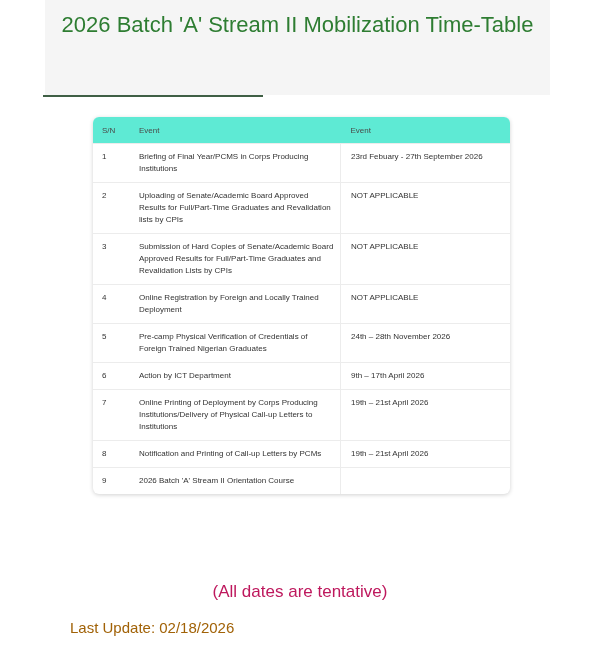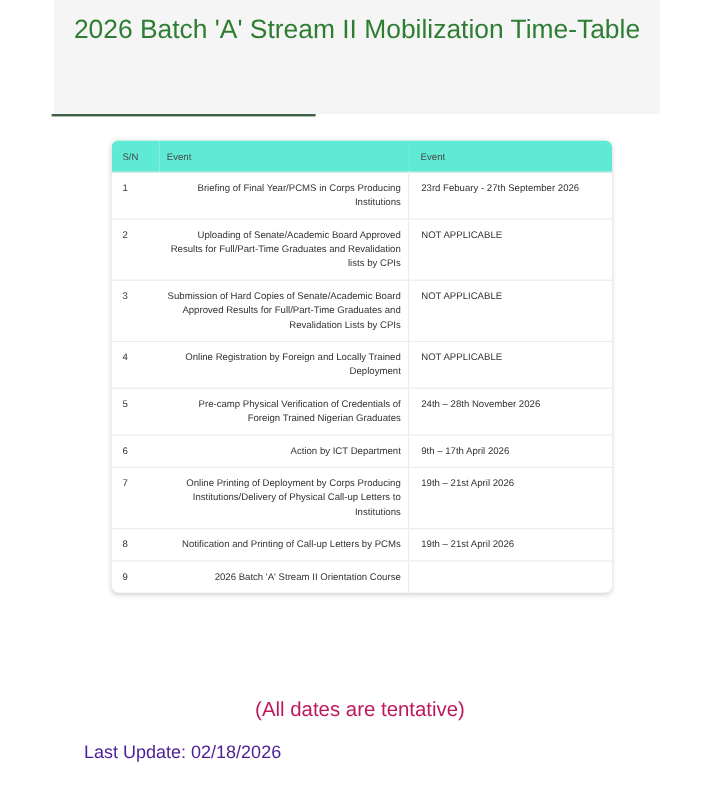--- a/index.html
+++ b/index.html
@@ -30,28 +30,28 @@
       overflow: hidden;
     }
     table { border-collapse: collapse; width: 100%; font-size: 8px; color: #333; }
     thead th {
       background: #5eead4; color: #4a4a4a; font-weight: normal;
       text-align: left; padding: 7px 6px; height: 12px;
     }
     td { padding: 7px 6px; vertical-align: top; line-height: 12px; border-top: 1px solid #ececec; }
     td.sn, th.sn { width: 25px; padding-left: 9px; }
     td.event, th.event { width: 195px; }
-    td.event { border-right: 1px solid #ececec; text-align: right; }
+    td.event { border-right: 1px solid #ececec; }
     td.date, th.date { padding-left: 10px; }
     .note {
       position: absolute; left: 0; width: 600px; top: 582px;
       text-align: center; color: #be185d; font-size: 17px;
     }
     .last-update {
-      position: absolute; left: 70px; top: 619px; color: #4c1d95; font-size: 15px;
+      position: absolute; left: 70px; top: 619px; color: #a16207; font-size: 15px;
     }
   </style>
 </head>
 <body>
 
 <div class="header-band"></div>
 <h1 class="title">2026 Batch 'A' Stream II Mobilization Time-Table</h1>
 <div class="title-underline"></div>
 
 <div class="table-card">

